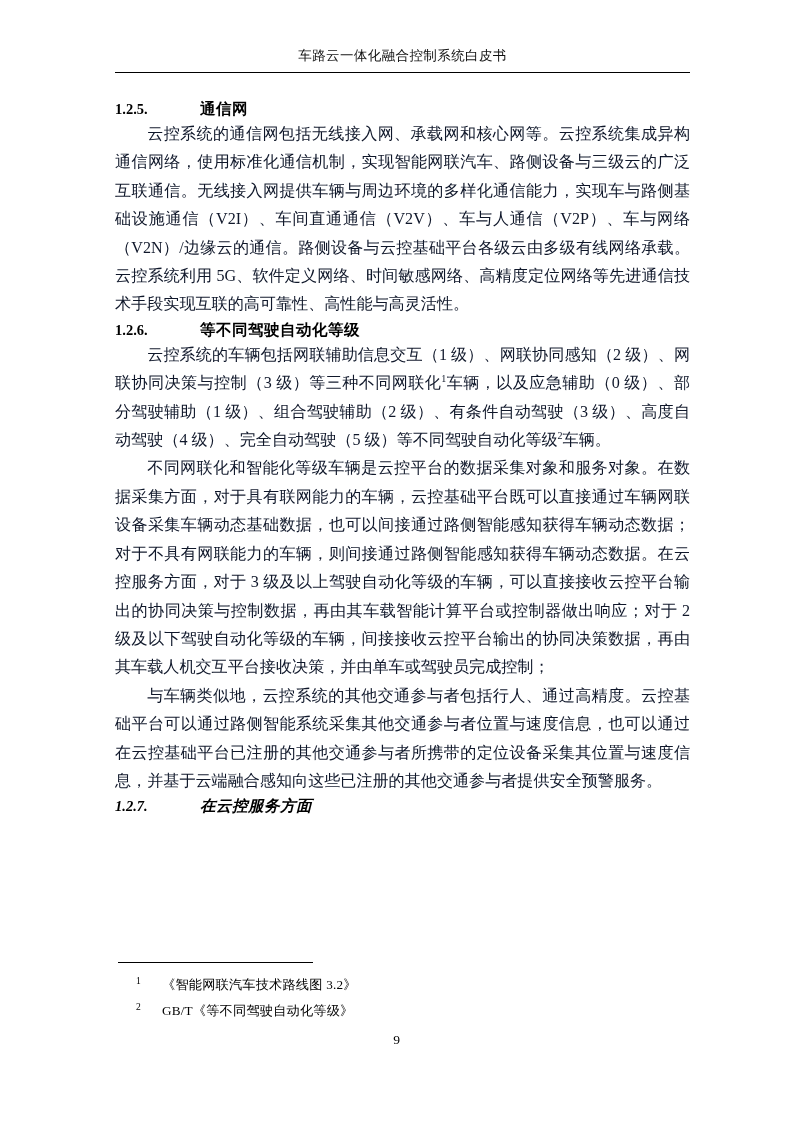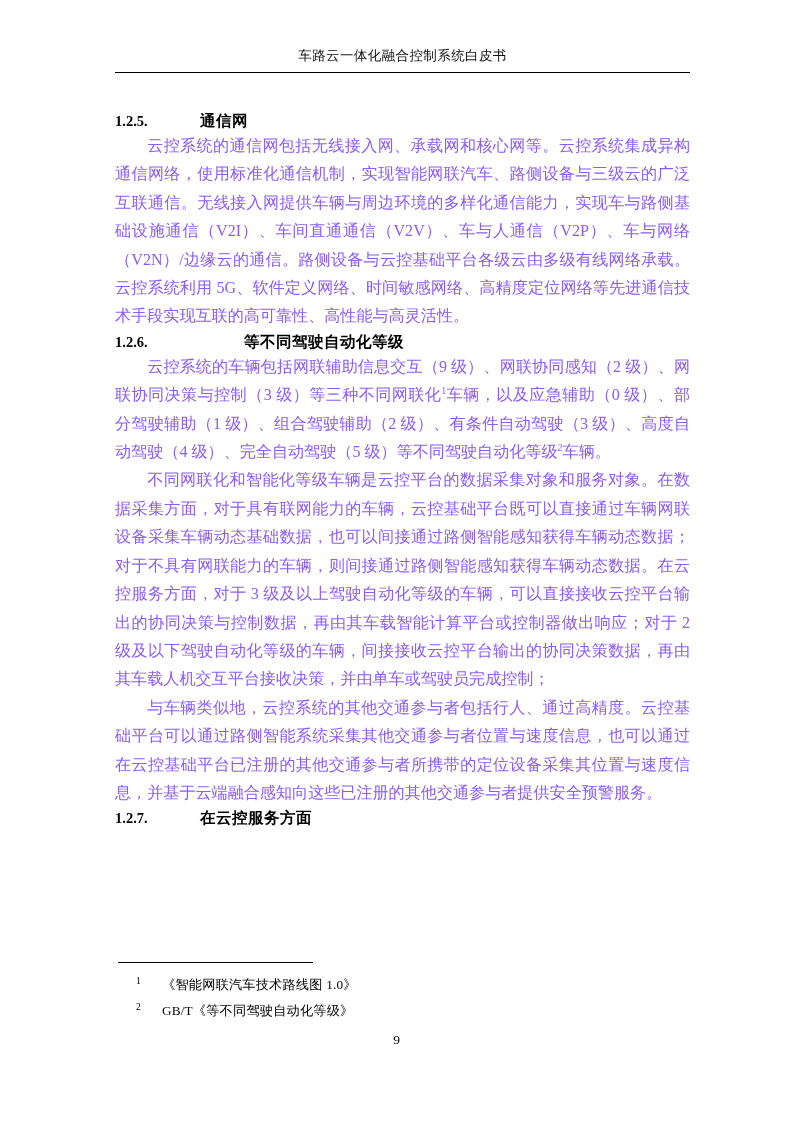--- a/index.html
+++ b/index.html
@@ -37,21 +37,21 @@
   }
   .header-rule {
     margin-top: 6px;
     border-top: 1.6px solid #000000;
     width: 575px;
   }
   
   .content {
     position: absolute;
     left: 115px;
-    top: 110px;
+    top: 98px;
     width: 575px;
   }
   h2.section-heading {
     margin: 0;
     font-family: "Liberation Sans", "DejaVu Sans", sans-serif;
     font-weight: bold;
     font-size: 15.5px;
     line-height: 22px;
     color: #000000;
     display: flex;
@@ -63,32 +63,32 @@
     flex: 0 0 62px;
     font-family: "Liberation Serif", "DejaVu Serif", serif;
     font-weight: bold;
     font-size: 14.5px;
   }
   h2.section-heading .htext {
     letter-spacing: 0.5px;
     margin-left: 23px;
   }
   .heading-1-2-5 { margin-top: 6px; }
-  .heading-1-2-6 { margin-top: 24px; gap: 44px; }
-  .heading-1-2-7 { margin-top: 24px; }
+  .heading-1-2-6 { margin-top: 24px; }
+  .heading-1-2-7 { margin-top: 24px; font-style: italic; }
 
   p.body-para {
     margin: 0;
     font-family: "Liberation Serif", "DejaVu Serif", serif;
     font-size: 16.1px;
     line-height: 28.4px;
     text-align: justify;
     text-justify: inter-ideograph;
     text-indent: 2em;
-    color: #8b5cf6;
+    color: #0f172a;
     letter-spacing: 0px;
   }
   .gap-after-heading { margin-top: 12px; }
   .para-tight { margin-top: 0px; }
 
   sup.fnref {
     font-size: 10px;
     line-height: 0;
     vertical-align: super;
     font-family: "Liberation Serif", "DejaVu Serif", serif;
@@ -153,35 +153,35 @@
     <h2 class="section-heading heading-1-2-5">
       <span class="num">1.2.5.</span>
       <span class="htext">通信网</span>
     </h2>
     <p class="body-para gap-after-heading">云控系统的通信网包括无线接入网、承载网和核心网等。云控系统集成异构通信网络，使用标准化通信机制，实现智能网联汽车、路侧设备与三级云的广泛互联通信。无线接入网提供车辆与周边环境的多样化通信能力，实现车与路侧基础设施通信（V2I）、车间直通通信（V2V）、车与人通信（V2P）、车与网络（V2N）/边缘云的通信。路侧设备与云控基础平台各级云由多级有线网络承载。云控系统利用 5G、软件定义网络、时间敏感网络、高精度定位网络等先进通信技术手段实现互联的高可靠性、高性能与高灵活性。</p>
 
     <h2 class="section-heading heading-1-2-6">
       <span class="num">1.2.6.</span>
       <span class="htext">等不同驾驶自动化等级</span>
     </h2>
-    <p class="body-para gap-after-heading"><span>云控系统的车辆包括网联辅助信息交互（9 级）、网联协同感知（2 级）、网联协同决策与控制（3 级）等三种不同网联化</span><sup class="fnref">1</sup><span>车辆，以及应急辅助（0 级）、部分驾驶辅助（1 级）、组合驾驶辅助（2 级）、有条件自动驾驶（3 级）、高度自动驾驶（4 级）、完全自动驾驶（5 级）等不同驾驶自动化等级</span><sup class="fnref">2</sup><span>车辆。</span></p>
+    <p class="body-para gap-after-heading"><span>云控系统的车辆包括网联辅助信息交互（1 级）、网联协同感知（2 级）、网联协同决策与控制（3 级）等三种不同网联化</span><sup class="fnref">1</sup><span>车辆，以及应急辅助（0 级）、部分驾驶辅助（1 级）、组合驾驶辅助（2 级）、有条件自动驾驶（3 级）、高度自动驾驶（4 级）、完全自动驾驶（5 级）等不同驾驶自动化等级</span><sup class="fnref">2</sup><span>车辆。</span></p>
     <p class="body-para para-tight">不同网联化和智能化等级车辆是云控平台的数据采集对象和服务对象。在数据采集方面，对于具有联网能力的车辆，云控基础平台既可以直接通过车辆网联设备采集车辆动态基础数据，也可以间接通过路侧智能感知获得车辆动态数据；对于不具有网联能力的车辆，则间接通过路侧智能感知获得车辆动态数据。在云控服务方面，对于 3 级及以上驾驶自动化等级的车辆，可以直接接收云控平台输出的协同决策与控制数据，再由其车载智能计算平台或控制器做出响应；对于 2 级及以下驾驶自动化等级的车辆，间接接收云控平台输出的协同决策数据，再由其车载人机交互平台接收决策，并由单车或驾驶员完成控制；</p>
     <p class="body-para para-tight">与车辆类似地，云控系统的其他交通参与者包括行人、通过高精度。云控基础平台可以通过路侧智能系统采集其他交通参与者位置与速度信息，也可以通过在云控基础平台已注册的其他交通参与者所携带的定位设备采集其位置与速度信息，并基于云端融合感知向这些已注册的其他交通参与者提供安全预警服务。</p>
 
     <h2 class="section-heading heading-1-2-7">
       <span class="num">1.2.7.</span>
       <span class="htext">在云控服务方面</span>
     </h2>
   </div>
 
   <div class="footnotes">
     <div class="footnote-rule"></div>
     <div class="footnote-item">
       <span class="fn-num">1</span>
-      <span class="fn-text">《智能网联汽车技术路线图 1.0》</span>
+      <span class="fn-text">《智能网联汽车技术路线图 3.2》</span>
     </div>
     <div class="footnote-item">
       <span class="fn-num">2</span>
       <span class="fn-text">GB/T《等不同驾驶自动化等级》</span>
     </div>
   </div>
 
   <div class="page-number">9</div>
 
 </div>

